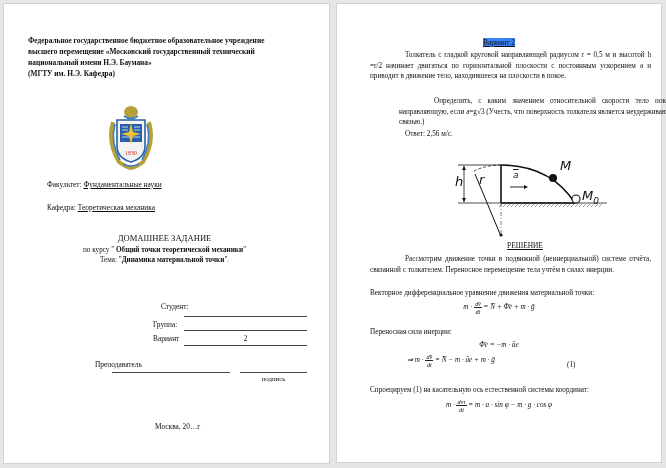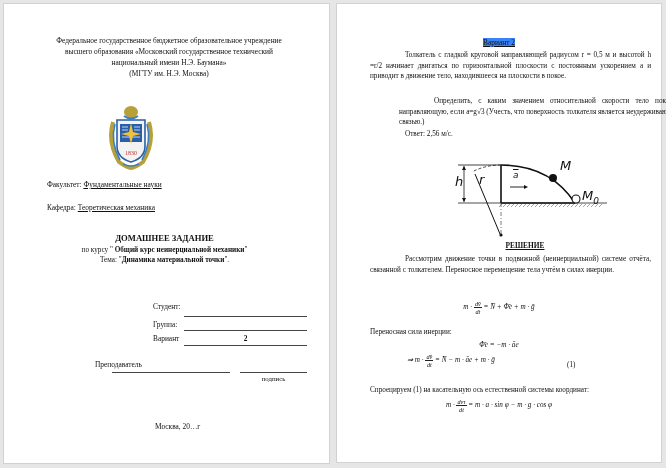--- a/index.html
+++ b/index.html
@@ -9,25 +9,25 @@
   }
   .page {
     position:absolute; background:#fff;
     box-shadow: 0 0 0 1px #d2d2d2;
   }
   #page1 { left:4px; top:4px; width:325px; height:459px; }
   #page2 { left:337px; top:4px; width:324px; height:458px; }
 
   .abs { position:absolute; }
   .c { text-align:center; }
-  .b { font-weight:bold; }
+  .b { font-weight:normal; }
   .u { text-decoration:underline; }
 
   
-  .hdr { left:24px; width:282px; top:31px; font-size:7.4px; line-height:11px; font-weight:normal; text-align:center; }
+  .hdr { left:24px; width:282px; top:31px; font-size:7.4px; line-height:11px; font-weight:bold; text-align:left; }
 
   
   .logo { left:101px; top:98px; width:52px; height:68px; }
 
   .field { font-size:7.4px; }
   .line { position:absolute; height:0; border-top:1px solid #444; }
 
   
   .para { font-size:7.2px; line-height:10.6px; text-align:justify; }
   .indent { text-indent:35px; }
@@ -37,23 +37,23 @@
   .frac .num { display:block; border-bottom:0.8px solid #222; padding:0 1px; }
   .frac .den { display:block; }
   .ovl { text-decoration:overline; }
 </style>
 </head>
 <body>
 
 <div class="page" id="page1">
   <div class="abs hdr">
     <div>Федеральное государственное бюджетное образовательное учреждение</div>
-    <div>высшего образования «Московский государственное технический</div>
+    <div>высшего перемещение «Московский государственный технический</div>
     <div>национальный имени Н.Э. Баумана»</div>
-    <div>(МГТУ им. Н.Э. Москва)</div>
+    <div>(МГТУ им. Н.Э. Кафедра)</div>
   </div>
 
   <div class="abs logo">
     <svg width="52" height="68" viewBox="0 0 52 68">
 
       <path d="M8 20 Q2 40 14 60 Q22 66 26 66" fill="none" stroke="#b7a03a" stroke-width="4"></path>
       <path d="M44 20 Q50 40 38 60 Q30 66 26 66" fill="none" stroke="#b7a03a" stroke-width="4"></path>
       <path d="M10 22 Q5 40 15 58" fill="none" stroke="#3a7fc0" stroke-width="1.6"></path>
       <path d="M42 22 Q47 40 37 58" fill="none" stroke="#3a7fc0" stroke-width="1.6"></path>
 
@@ -71,27 +71,27 @@
 
   <div class="abs field" style="left:43px; top:176px;">
     <span>Факультет: </span><span class="u">Фундаментальные науки</span>
   </div>
   <div class="abs field" style="left:43px; top:199px;">
     <span>Кафедра: </span><span class="u">Теоретическая механика</span>
   </div>
 
   <div class="abs c b" style="left:0; width:321px; top:229px; font-size:8.6px;">ДОМАШНЕЕ ЗАДАНИЕ</div>
   <div class="abs c" style="left:0; width:321px; top:242px; font-size:7.2px;">
-    <span>по курсу " </span><b>Общий курс неинерциальной механики</b><span>"</span>
+    <span>по курсу " </span><b>Общий точки теоретической механики</b><span>"</span>
   </div>
   <div class="abs c" style="left:0; width:321px; top:252px; font-size:7.2px;">
     <span>Тема: "</span><b>Динамика материальной точки</b><span>".</span>
   </div>
 
-  <div class="abs field" style="left:149px; top:298px;text-align:center;">Студент:</div>
+  <div class="abs field" style="left:157px; top:298px;text-align:center;">Студент:</div>
   <div class="line" style="left:180px; width:123px; top:312px;"></div>
   <div class="abs field" style="left:149px; top:316px;">Группа:</div>
   <div class="line" style="left:180px; width:123px; top:326px;"></div>
   <div class="abs field" style="left:149px; top:330px;">Вариант</div>
   <div class="abs field b c" style="left:180px; width:123px; top:330px;">2</div>
   <div class="line" style="left:180px; width:123px; top:341px;"></div>
 
   <div class="abs field" style="left:50px; top:356px;padding-left:41px;">Преподаватель</div>
   <div class="line" style="left:108px; width:118px; top:368px;"></div>
   <div class="line" style="left:236px; width:67px; top:368px;"></div>
@@ -140,20 +140,21 @@
     </svg>
     <span class="abs" style="left:0; top:28px; font-family:'DejaVu Sans',sans-serif; font-style:italic; font-size:13px;">h</span>
     <span class="abs" style="left:24px; top:26px; font-family:'DejaVu Sans',sans-serif; font-style:italic; font-size:13px;">r</span>
     <span class="abs ovl" style="left:58px; top:24px; font-family:'DejaVu Sans',sans-serif; font-style:italic; font-size:9px;">a</span>
     <span class="abs" style="left:105px; top:12px; font-family:'DejaVu Sans',sans-serif; font-style:italic; font-size:13px;">M</span>
     <span class="abs" style="left:127px; top:42px; font-family:'DejaVu Sans',sans-serif; font-style:italic; font-size:13px;"><span>M</span><sub style="font-size:9px;">0</sub></span>
   </div>
 
   <div class="abs c b u" style="left:0; width:376px; top:237px; font-size:7.4px;">РЕШЕНИЕ</div>
   <div class="abs para indent" style="left:33px; width:281px; top:250px;">Рассмотрим движение точки в подвижной (неинерциальной) системе отчёта, связанной с толкателем. Переносное перемещение тела учтём в силах инерции.</div>
+  <div class="abs para" style="left:33px; width:281px; top:284px;">Векторное дифференциальное уравнение движения материальной точки:</div>
 
   <div class="abs formula" style="left:0; width:324px; top:296px;">
     <span>m ·</span>
     <span class="frac"><span class="num">dv̄</span><span class="den">dt</span></span>
     <span>= N̄ + Φ̄e + m · ḡ</span>
   </div>
 
   <div class="abs para" style="left:33px; top:323px;">Переносная сила  инерции:</div>
   <div class="abs formula" style="left:0; width:324px; top:337px;">Φ̄e = −m · āe</div>
 

